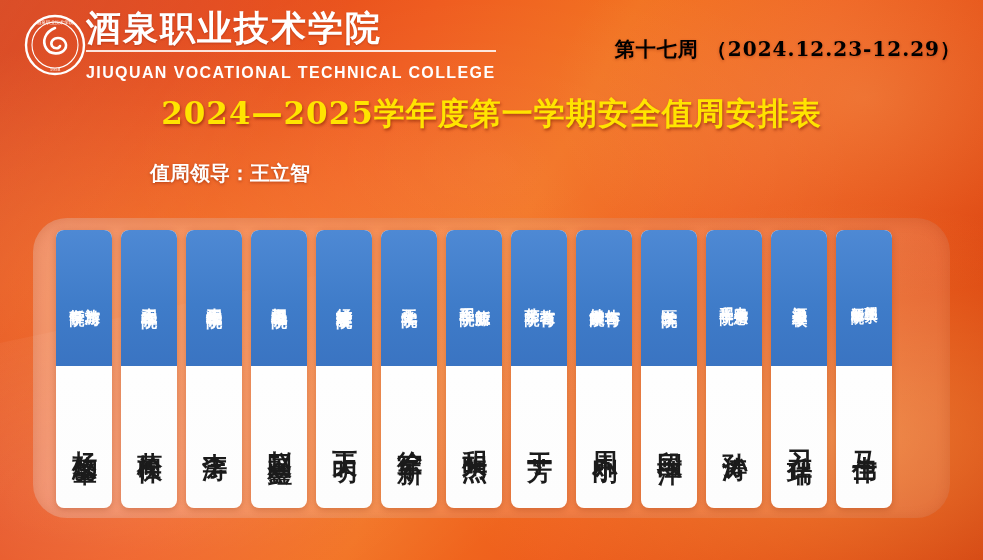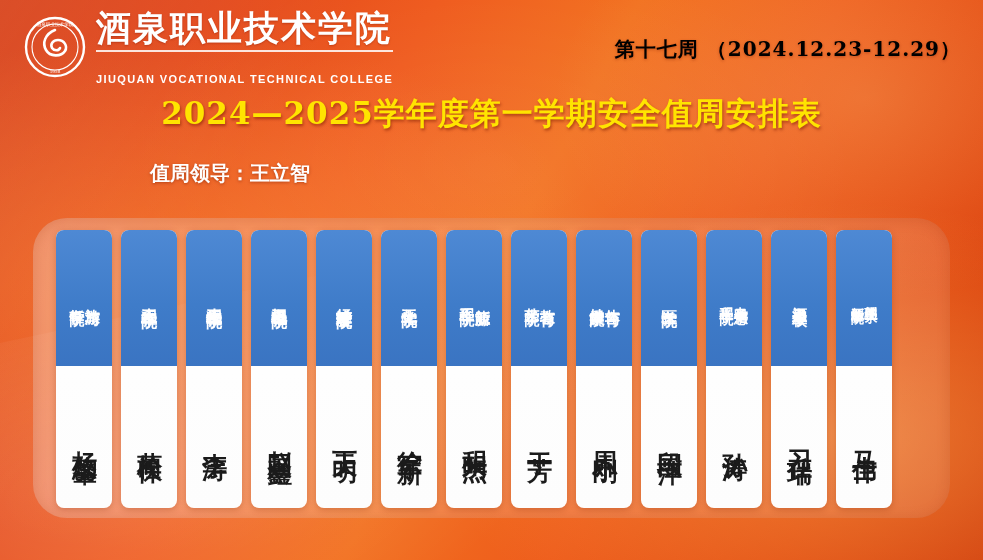--- a/index.html
+++ b/index.html
@@ -30,33 +30,33 @@
     pointer-events:none;
   }
   .swoosh2{
     position:absolute;right:-10%;top:-20%;width:55%;height:75%;
     background:radial-gradient(ellipse at 60% 50%, rgba(255,225,150,0.22), rgba(255,200,100,0) 68%);
     pointer-events:none;
   }
 
   
   .header{position:absolute;left:0;top:0;width:100%;height:88px;}
-  .logo-wrap{position:absolute;left:24px;top:8px;display:flex;align-items:center;gap:10px;}
+  .logo-wrap{position:absolute;left:24px;top:8px;display:flex;align-items:center;}
   .seal{width:62px;height:62px;border-radius:50%;position:relative;flex:0 0 auto;}
   .seal svg{display:block}
   .logo-text{display:flex;flex-direction:column;justify-content:center;}
   .logo-cn{
     font-family:"DejaVu Serif","Liberation Serif",serif;
     font-weight:bold;font-size:35px;color:#ffffff;letter-spacing:2px;
     line-height:1.12;
     text-shadow:0 1px 2px rgba(120,20,0,0.35);
   }
   .logo-en{
-    font-size:11px;color:#ffffff;letter-spacing:1.4px;font-weight:bold;
-    margin-top:19px;
+    font-size:16px;color:#ffffff;letter-spacing:1.4px;font-weight:bold;
+    margin-top:10px;
   }
   .logo-rule{height:2px;background:rgba(255,255,255,0.85);margin:3px 0 2px;}
   .week{
     position:absolute;right:22px;top:36px;
     font-family:"DejaVu Serif","Liberation Serif",serif;
     font-weight:bold;font-size:20px;color:#000000;letter-spacing:1px;
     text-shadow:0 1px 3px rgba(130,30,0,0.45);
     white-space:nowrap;
   }
 

